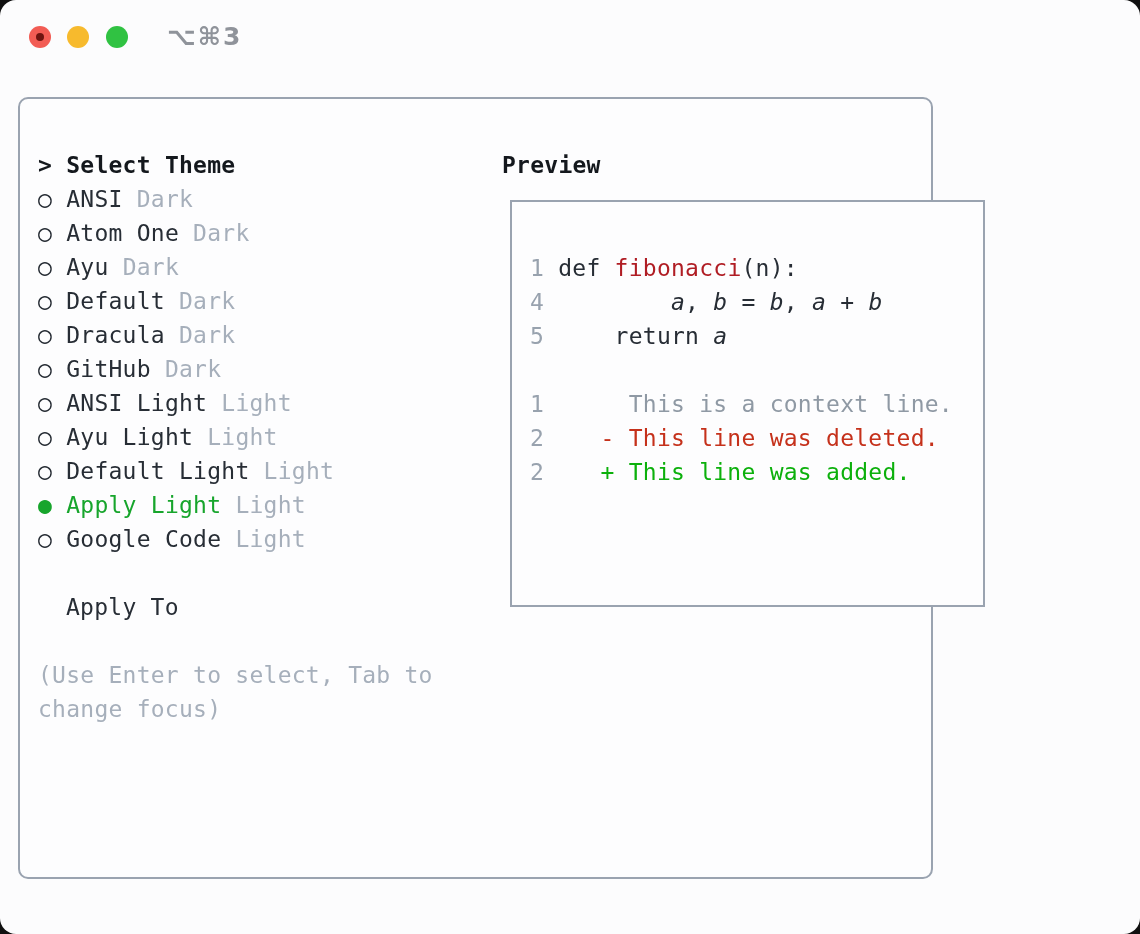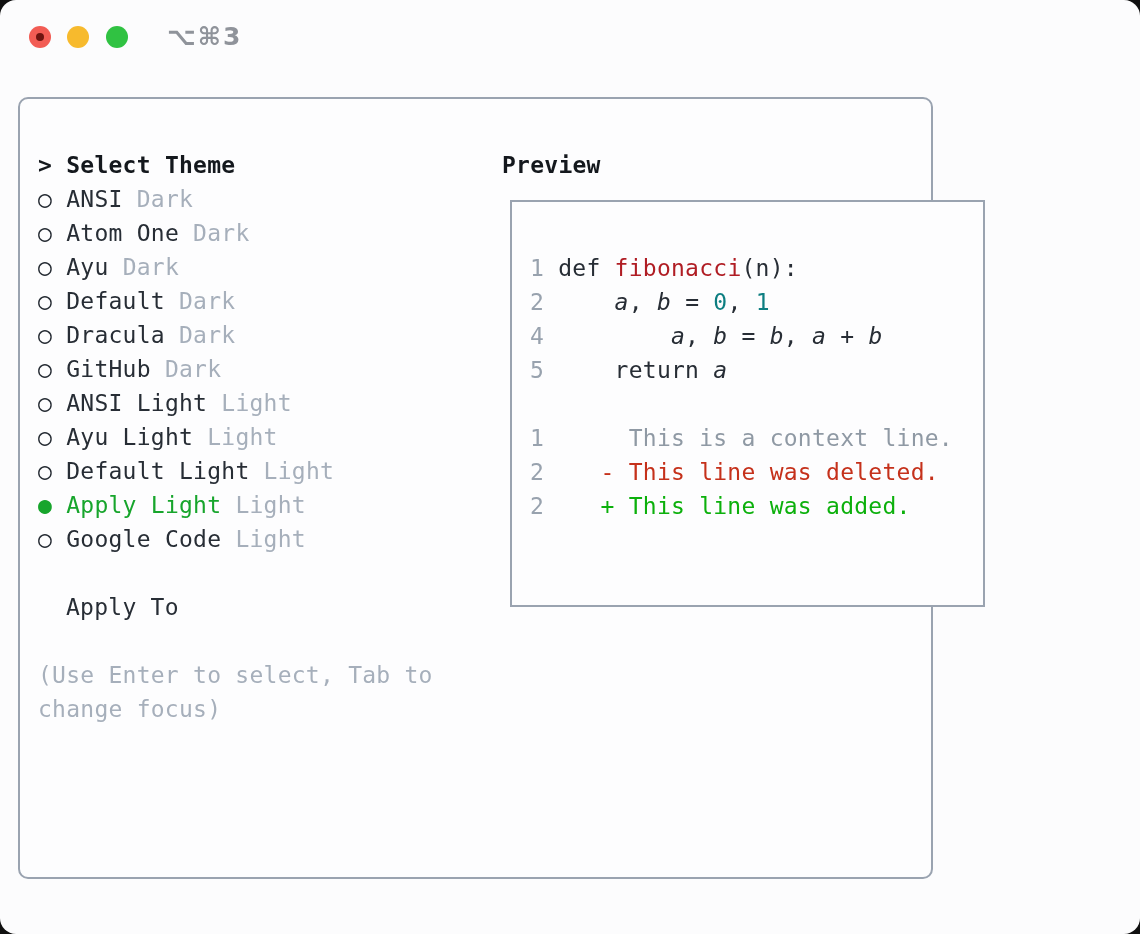--- a/index.html
+++ b/index.html
@@ -119,21 +119,20 @@
         <div class="line">(Use Enter to select, Tab to</div>
         <div class="line">change focus)</div>
       </div>
     </div>
 
     <div class="line bold preview-title">Preview</div>
 
     <div class="preview-box">
       <div id="preview-code">
           <div class="code-line"><span class="c-ln">1</span><span class="c-plain"> def </span><span class="c-func">fibonacci</span><span class="c-plain">(n):</span></div>
-          <div class="code-line"><span class="c-ln">2</span><span class="c-plain">     </span><span class="c-var">a</span><span class="c-plain">, </span><span class="c-var">b</span><span class="c-plain"> = </span><span class="c-lit">0</span><span class="c-plain">, </span><span class="c-lit">1</span></div>
           <div class="code-line"><span class="c-ln">4</span><span class="c-plain">         </span><span class="c-var">a</span><span class="c-plain">, </span><span class="c-var">b</span><span class="c-plain"> = </span><span class="c-var">b</span><span class="c-plain">, </span><span class="c-var">a</span><span class="c-plain"> + </span><span class="c-var">b</span></div>
           <div class="code-line"><span class="c-ln">5</span><span class="c-plain">     return </span><span class="c-var">a</span></div>
           <div class="code-line"><span class="c-ln"></span></div>
           <div class="code-line"><span class="c-ln">1</span><span class="c-ctx">      This is a context line.</span></div>
           <div class="code-line"><span class="c-ln">2</span><span class="c-plain">    </span><span class="c-del">- This line was deleted.</span></div>
           <div class="code-line"><span class="c-ln">2</span><span class="c-plain">    </span><span class="c-add">+ This line was added.</span></div>
         </div>
     </div>
 
   </div>

